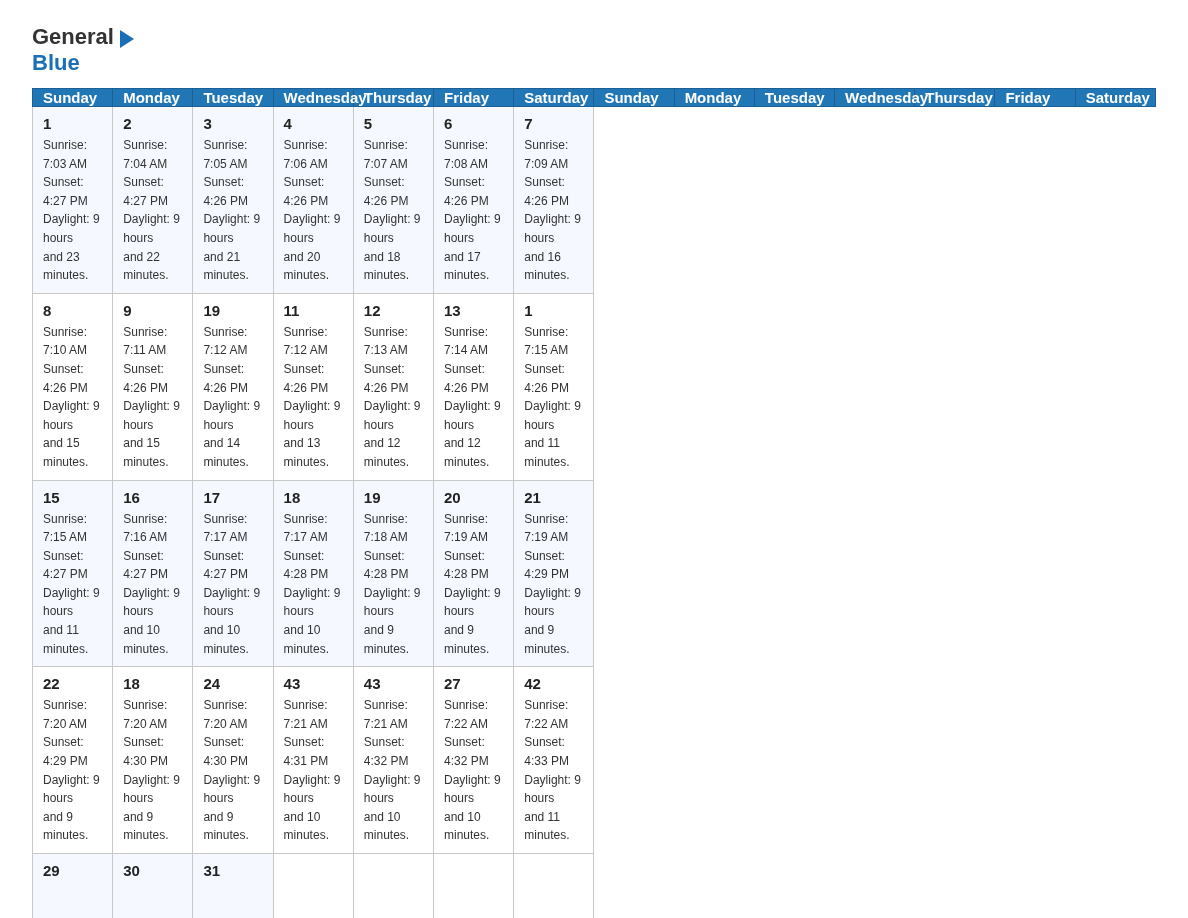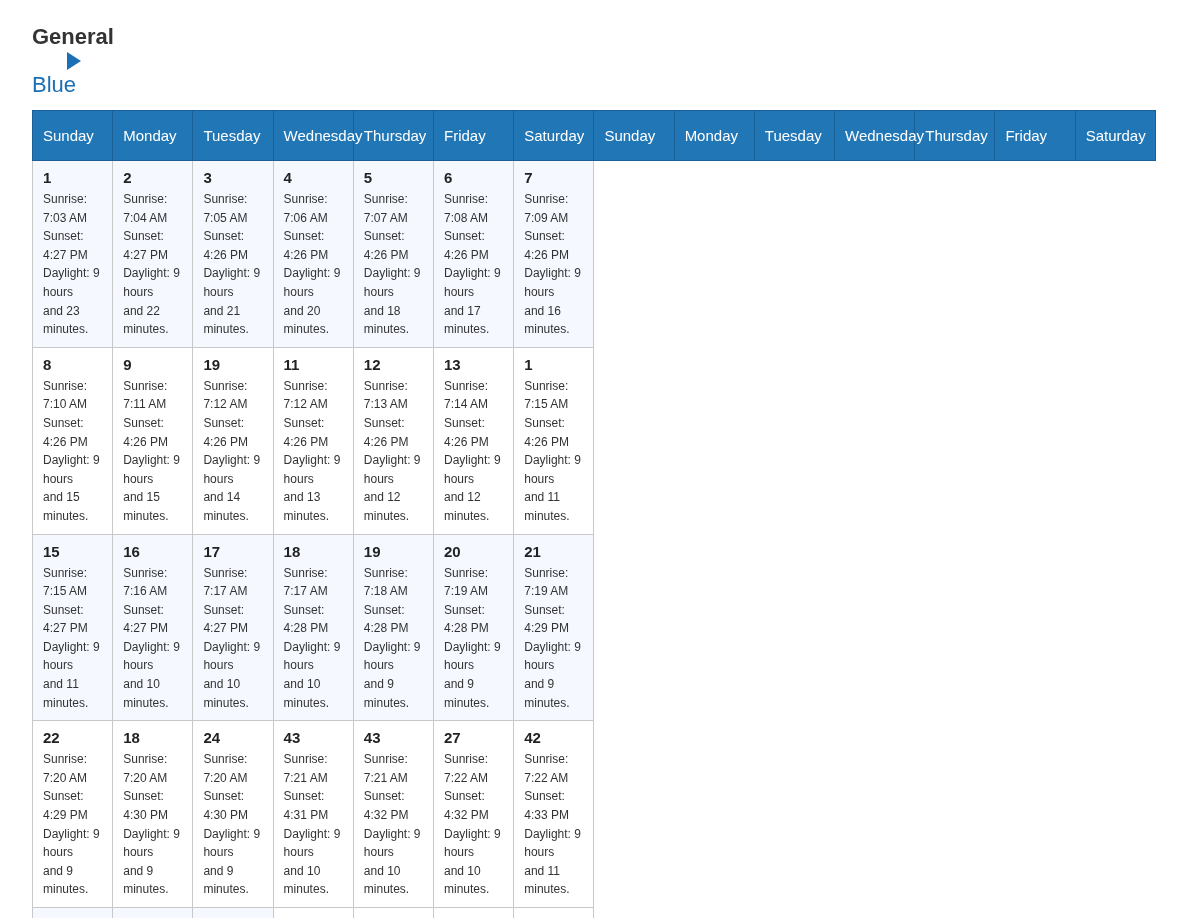--- a/index.html
+++ b/index.html
@@ -42,23 +42,23 @@
     }
     table {
       width: 100%;
       border-collapse: collapse;
       table-layout: fixed;
     }
     thead tr th {
       background-color: #2176b5;
       color: #fff;
       text-align: left;
-      padding: 16px 10px;
+      padding: 0 10px;
       font-size: 15px;
-      font-weight: normal;
+      font-weight: bold;
       border: 1px solid #1a5f96;
     }
     tbody tr td {
       vertical-align: top;
       padding: 8px 10px;
       border: 1px solid #c8c8c8;
       font-size: 13px;
       color: #333;
       height: 110px;
     }
@@ -82,27 +82,27 @@
     .empty-cell {
       background: #fff !important;
     }
   </style>
 </head>
 <body>
 
 <div class="header">
   <div class="logo">
     <div style="display:flex; flex-direction:column; align-items:flex-start;">
-      <div style="display:flex; align-items:center;flex-direction:column;">
+      <div style="display:flex; align-items:flex-end;">
         <span class="logo-text">General</span>
         <svg width="22" height="22" viewBox="0 0 22 22" style="margin-left:2px;">
           <polygon points="4,2 18,11 4,20" fill="#1a6fb5"></polygon>
         </svg>
       </div>
-      <span style="font-size:22px; font-weight:normal; color:#1a6fb5; margin-left:0;">Blue</span>
+      <span style="font-size:22px; font-weight:bold; color:#1a6fb5; margin-left:0;">Blue</span>
     </div>
   </div>
   <div class="title-block">
     <div class="month-title"></div>
     <div class="location"></div>
   </div>
 </div>
 
 <table>
   <thead>

